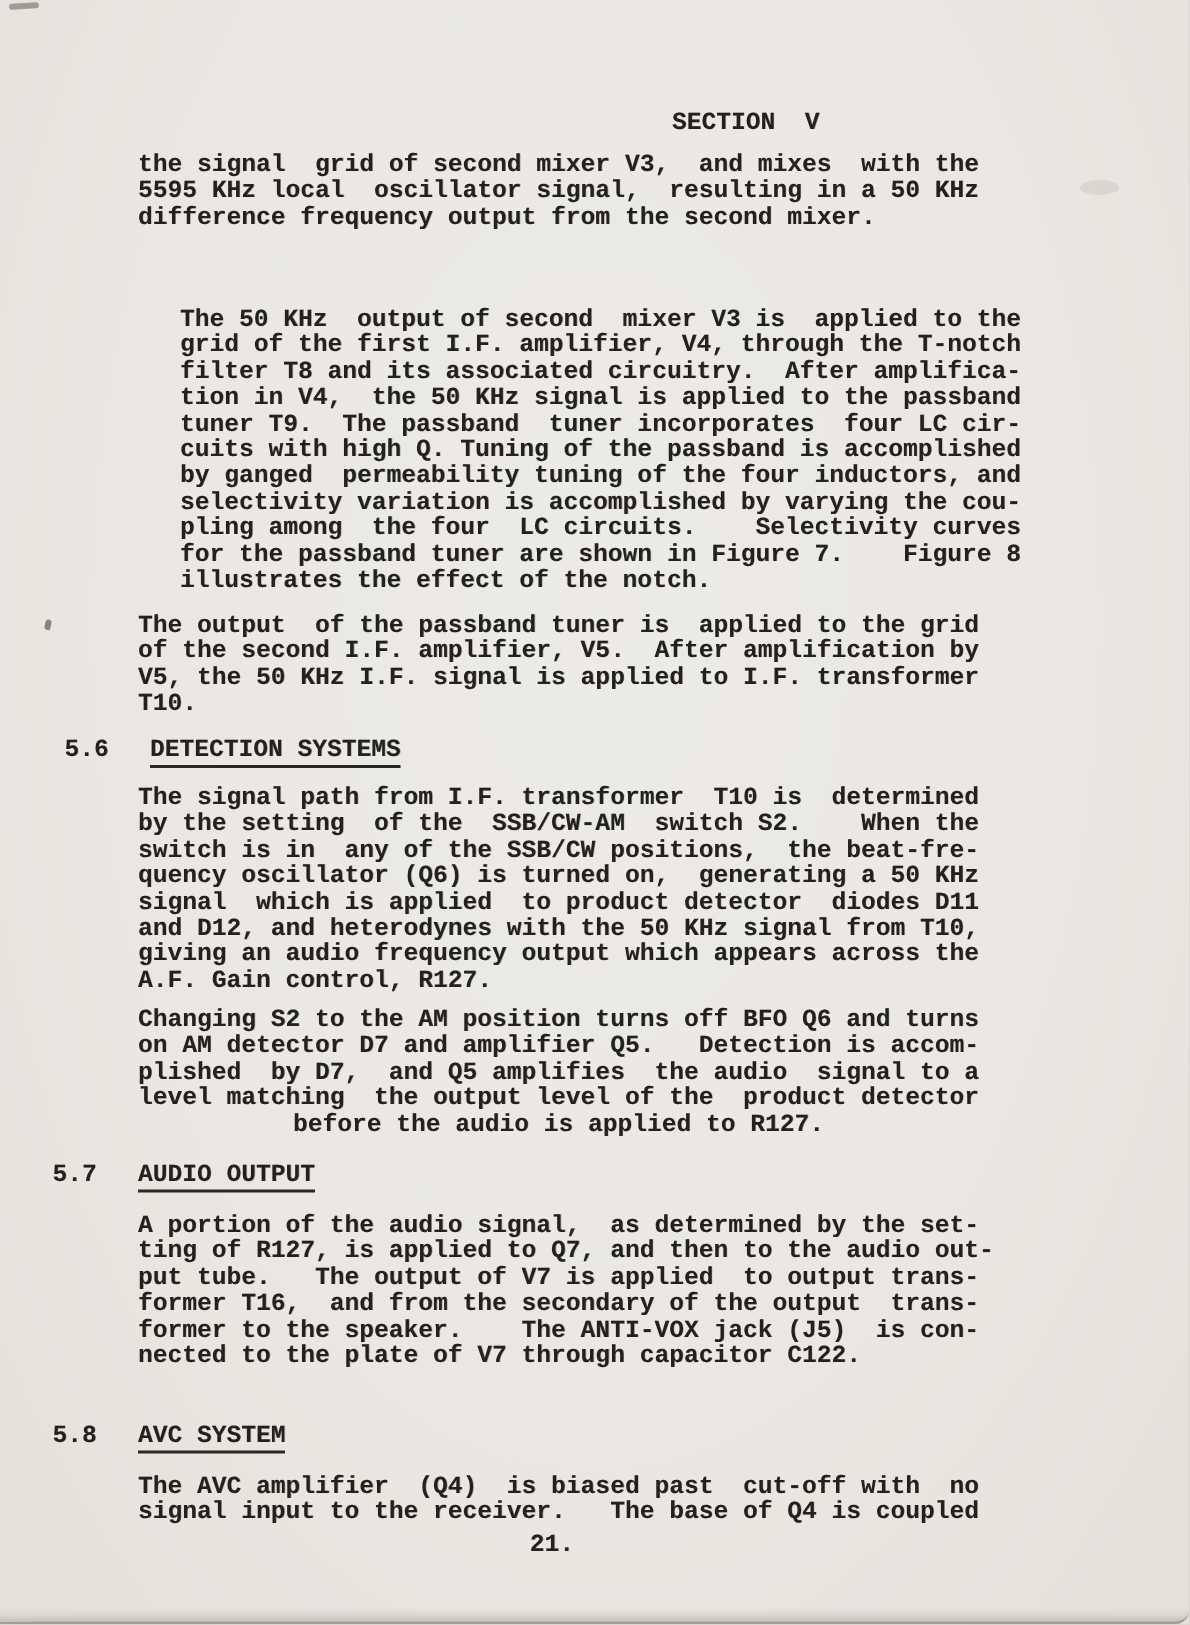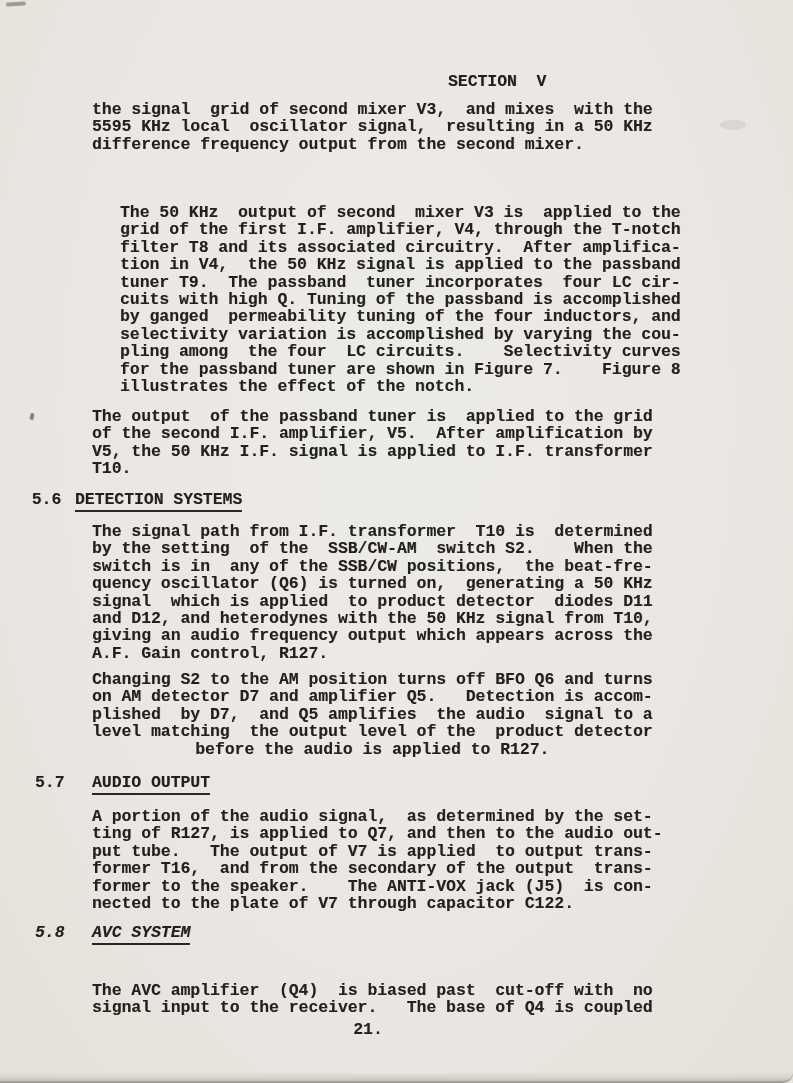--- a/index.html
+++ b/index.html
@@ -103,21 +103,21 @@
 by ganged  permeability tuning of the four inductors, and
 selectivity variation is accomplished by varying the cou-
 pling among  the four  LC circuits.    Selectivity curves
 for the passband tuner are shown in Figure 7.    Figure 8
 illustrates the effect of the notch.</div>
   <div class="abs para" style="top:408px; left:92px;">The output  of the passband tuner is  applied to the grid
 of the second I.F. amplifier, V5.  After amplification by
 V5, the 50 KHz I.F. signal is applied to I.F. transformer
 T10.</div>
 
-  <div class="abs section-head" style="top:491px; left:18px;text-align:center;">
+  <div class="abs section-head" style="top:491px; left:43px;">
     <span class="sec-num">5.6</span>
     <span class="sec-title">DETECTION SYSTEMS</span>
   </div>
   <div class="abs para" style="top:523px; left:92px;">The signal path from I.F. transformer  T10 is  determined
 by the setting  of the  SSB/CW-AM  switch S2.    When the
 switch is in  any of the SSB/CW positions,  the beat-fre-
 quency oscillator (Q6) is turned on,  generating a 50 KHz
 signal  which is applied  to product detector  diodes D11
 and D12, and heterodynes with the 50 KHz signal from T10,
 giving an audio frequency output which appears across the
@@ -132,21 +132,21 @@
     <span class="sec-num">5.7</span>
     <span class="sec-title">AUDIO OUTPUT</span>
   </div>
   <div class="abs para" style="top:808px; left:92px;">A portion of the audio signal,  as determined by the set-
 ting of R127, is applied to Q7, and then to the audio out-
 put tube.   The output of V7 is applied  to output trans-
 former T16,  and from the secondary of the output  trans-
 former to the speaker.    The ANTI-VOX jack (J5)  is con-
 nected to the plate of V7 through capacitor C122.</div>
 
-  <div class="abs section-head" style="top:924px; left:35px;font-style:italic;">
+  <div class="abs section-head" style="top:948px; left:35px;">
     <span class="sec-num">5.8</span>
     <span class="sec-title">AVC SYSTEM</span>
   </div>
   <div class="abs para" style="top:958px; left:92px;margin-top:24px;">The AVC amplifier  (Q4)  is biased past  cut-off with  no
 signal input to the receiver.   The base of Q4 is coupled</div>
 
   <div class="abs pagenum" style="top:1021px;">21.</div>
 
 </div>
 

